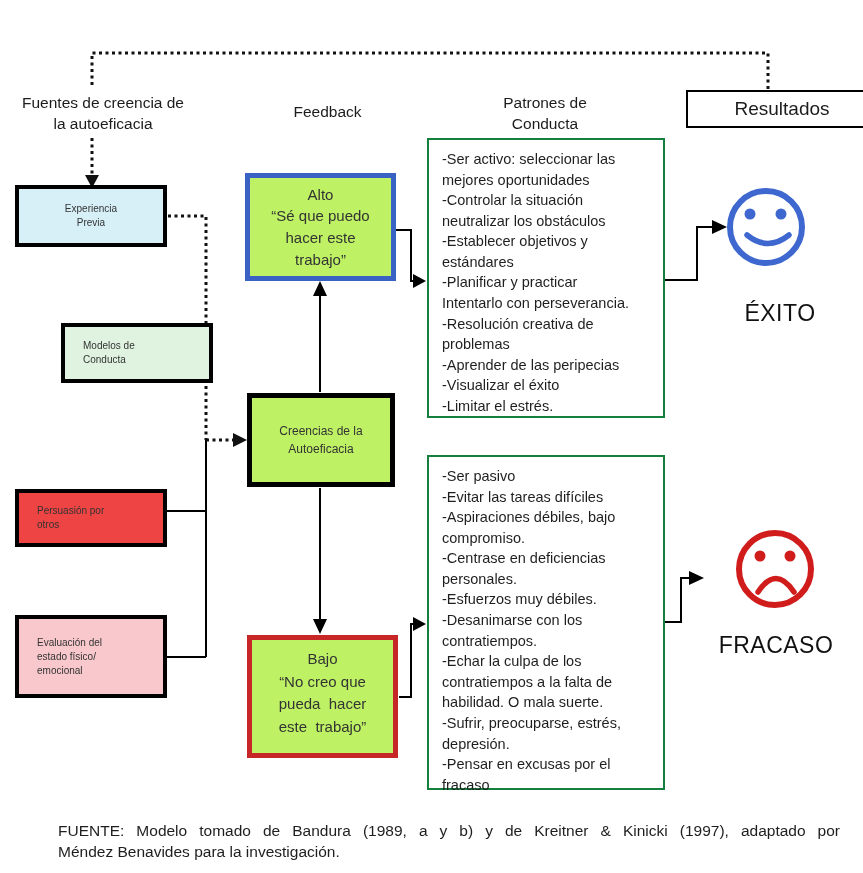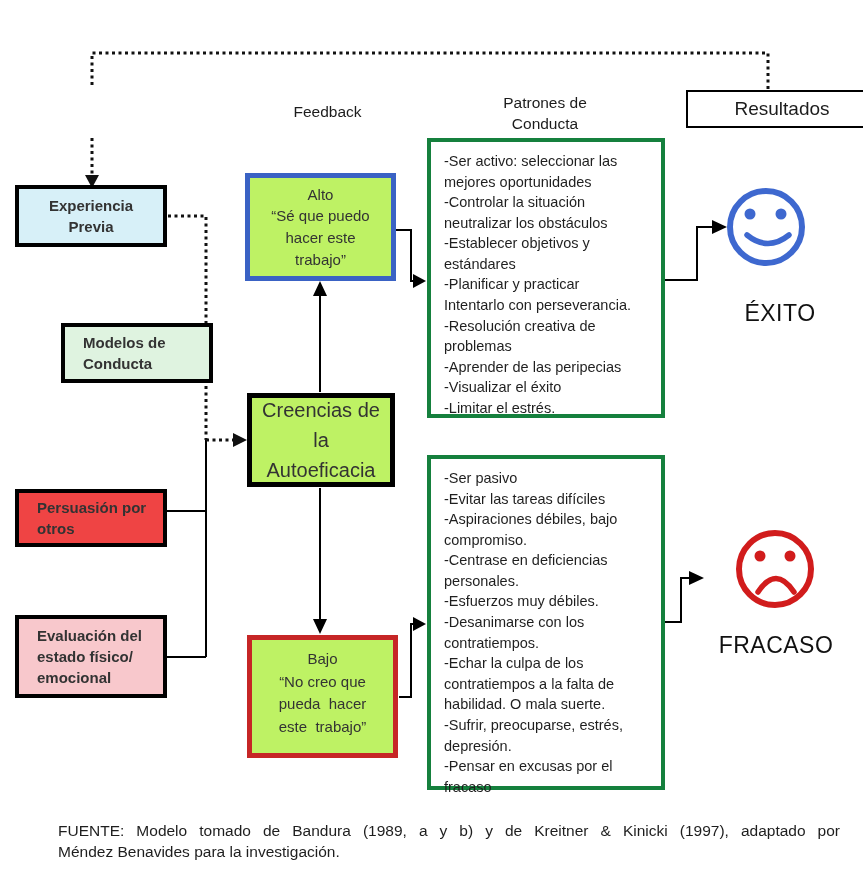--- a/index.html
+++ b/index.html
@@ -6,30 +6,30 @@
   #canvas{
     position:relative;width:863px;height:873px;background:#ffffff;
     font-family:"Liberation Sans","DejaVu Sans",sans-serif;color:#222;
     overflow:hidden;
   }
   .abs{position:absolute;}
   .pre{white-space:pre-wrap;}
   .hdr{font-size:15.5px;color:#1c1c1c;text-align:center;line-height:1.35;}
   .srcbox{
     left:15px;width:152px;border:4px solid #000;box-sizing:border-box;
-    font-size:15px;color:#333;line-height:1.4;display:flex;flex-direction:column;justify-content:center;font-weight:bold;
+    font-size:10px;color:#333;line-height:1.4;display:flex;flex-direction:column;justify-content:center;
   }
   .srcbox .txt{padding-left:18px;}
   .srcbox.centered .txt{padding-left:0;text-align:center;}
   .bigbox{
     box-sizing:border-box;background:#bef264;display:flex;align-items:center;justify-content:center;
     text-align:center;color:#333;
   }
   .listbox{
-    left:427px;width:238px;border:4px solid #15803d;box-sizing:border-box;background:#fff;
+    left:427px;width:238px;border:2px solid #15803d;box-sizing:border-box;background:#fff;
     font-size:14.5px;line-height:1.42;color:#1f1f1f;padding:9px 6px 0 13px;
   }
   .facelabel{font-size:23px;color:#111;text-align:center;letter-spacing:0.5px;}
   .resultbox{
     left:686px;top:90px;width:192px;height:38px;border:2px solid #000;box-sizing:border-box;
     display:flex;align-items:center;justify-content:center;font-size:19px;color:#1c1c1c;background:#fff;
   }
   .caption{left:58px;top:820px;width:782px;font-size:15.5px;line-height:1.38;color:#1e1e1e;}
   .caption .l1{text-align:justify;text-align-last:justify;}
   svg{display:block;}
@@ -90,20 +90,22 @@
       <polyline points="665,280 697,280 697,227 713,227" fill="none" stroke="#000" stroke-width="2"></polyline>
       <polygon points="712,220 712,234 727,227" fill="#000"></polygon>
     </g>
 
     <g>
       <polyline points="665,622 681,622 681,578 690,578" fill="none" stroke="#000" stroke-width="2"></polyline>
       <polygon points="689,571 689,585 704,578" fill="#000"></polygon>
     </g>
   </svg>
 
+  <div class="abs hdr pre" style="left:8px;top:93px;width:190px;">Fuentes de creencia de
+la autoeficacia</div>
   <div class="abs hdr" style="left:265px;top:102px;width:125px;">Feedback</div>
   <div class="abs hdr pre" style="left:479px;top:93px;width:132px;">Patrones de
 Conducta</div>
   <div class="abs resultbox">
     <span class="pre">Resultados</span>
   </div>
 
   <div class="abs srcbox centered" style="top: 185px; height: 62px; background-color: rgb(215, 240, 248);">
     <div class="txt pre">Experiencia
 Previa</div>
@@ -120,21 +122,21 @@
     <div class="txt pre">Evaluación del
 estado físico/
 emocional</div>
   </div>
 
   <div class="abs bigbox pre" style="left:245px;top:173px;width:151px;height:108px;border:5px solid #3a62c4;font-size:15px;line-height:1.45;">Alto
 “Sé que puedo
 hacer este
 trabajo”</div>
 
-  <div class="abs bigbox pre" style="left:247px;top:393px;width:148px;height:94px;border:5px solid #000;font-size:20px;line-height:1.5;">Creencias de la
+  <div class="abs bigbox pre" style="left:247px;top:393px;width:148px;height:94px;border:5px solid #000;font-size:12px;line-height:1.5;">Creencias de la
 Autoeficacia</div>
 
   <div class="abs bigbox pre" style="left:247px;top:635px;width:151px;height:123px;border:5px solid #c62626;font-size:15px;line-height:1.5;align-items:flex-start;padding-top:8px;">Bajo
 “No creo que
 pueda  hacer
 este  trabajo”</div>
 
   <div class="abs listbox pre" style="top:138px;height:280px;">-Ser activo: seleccionar las
 mejores oportunidades
 -Controlar la situación

